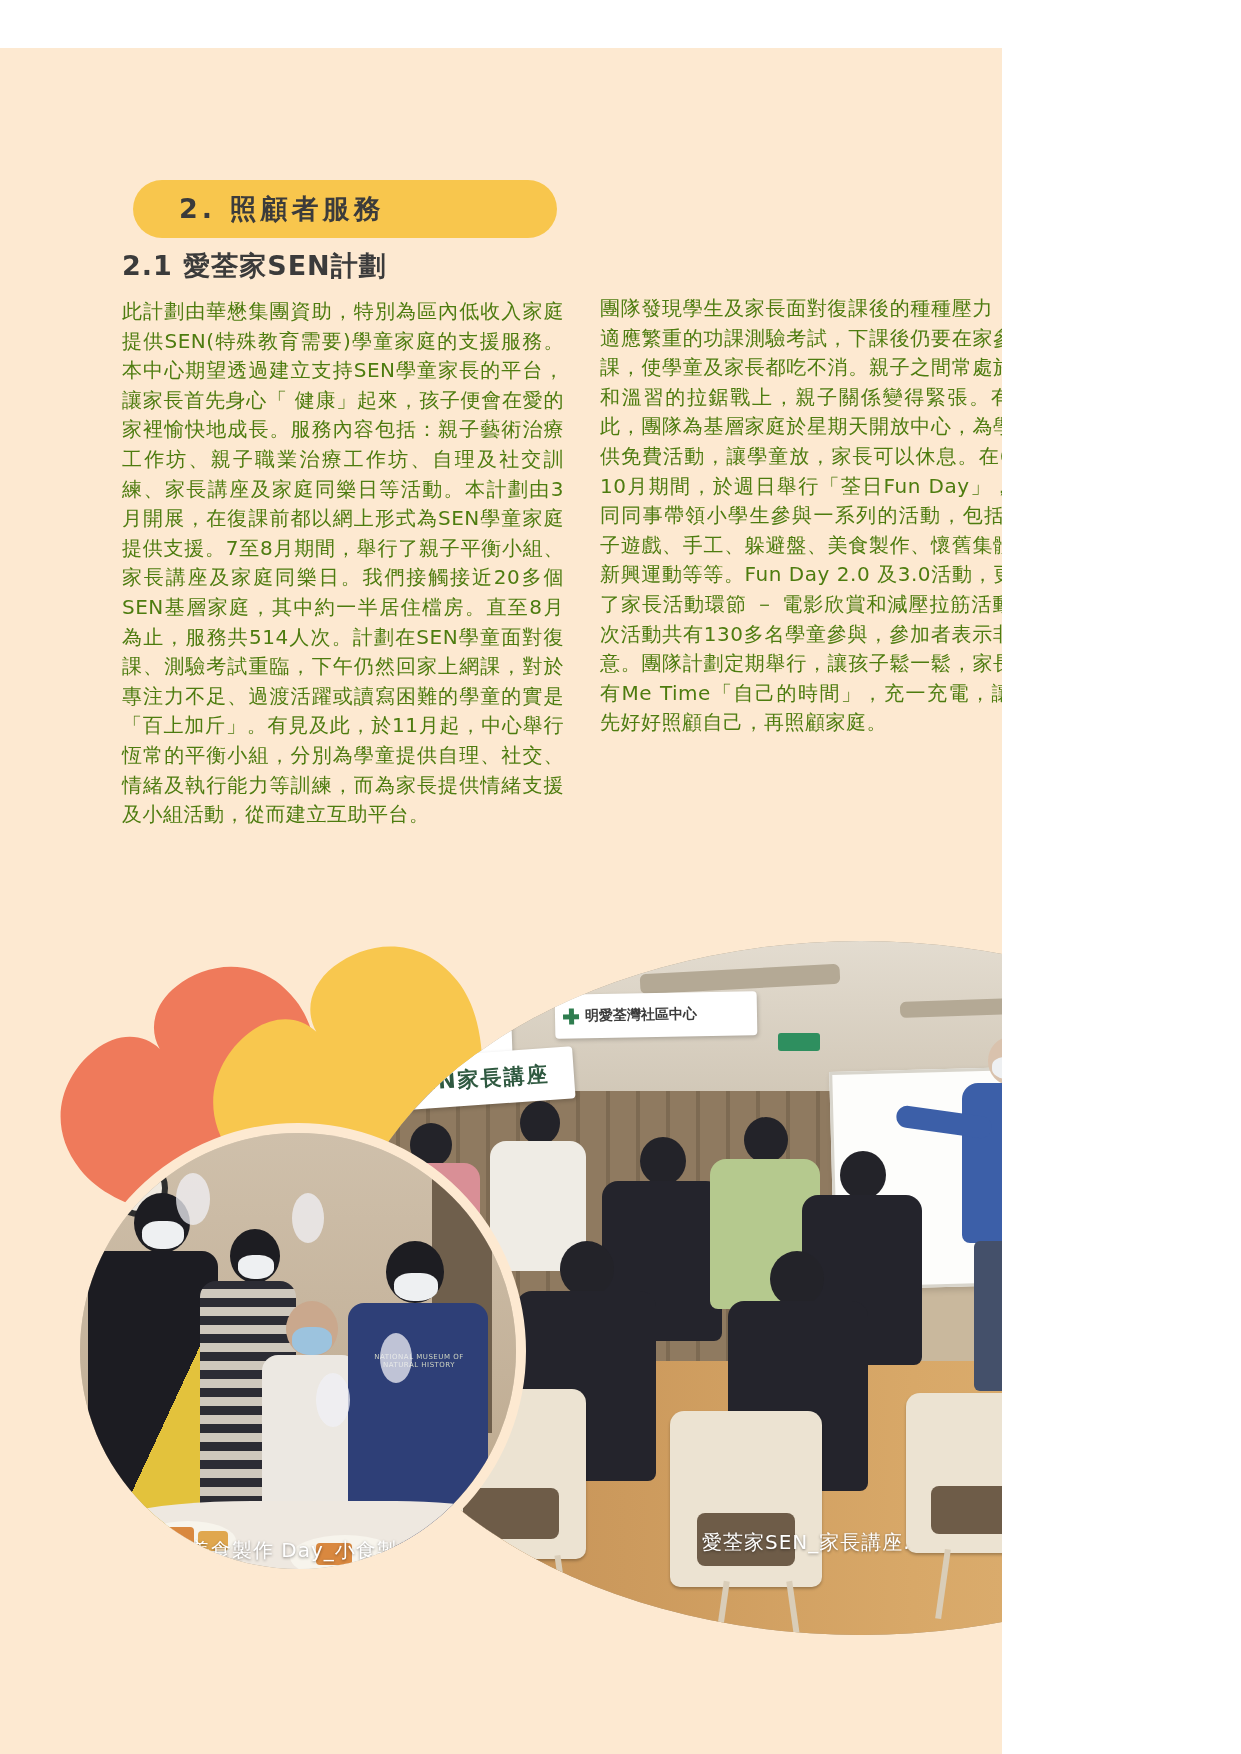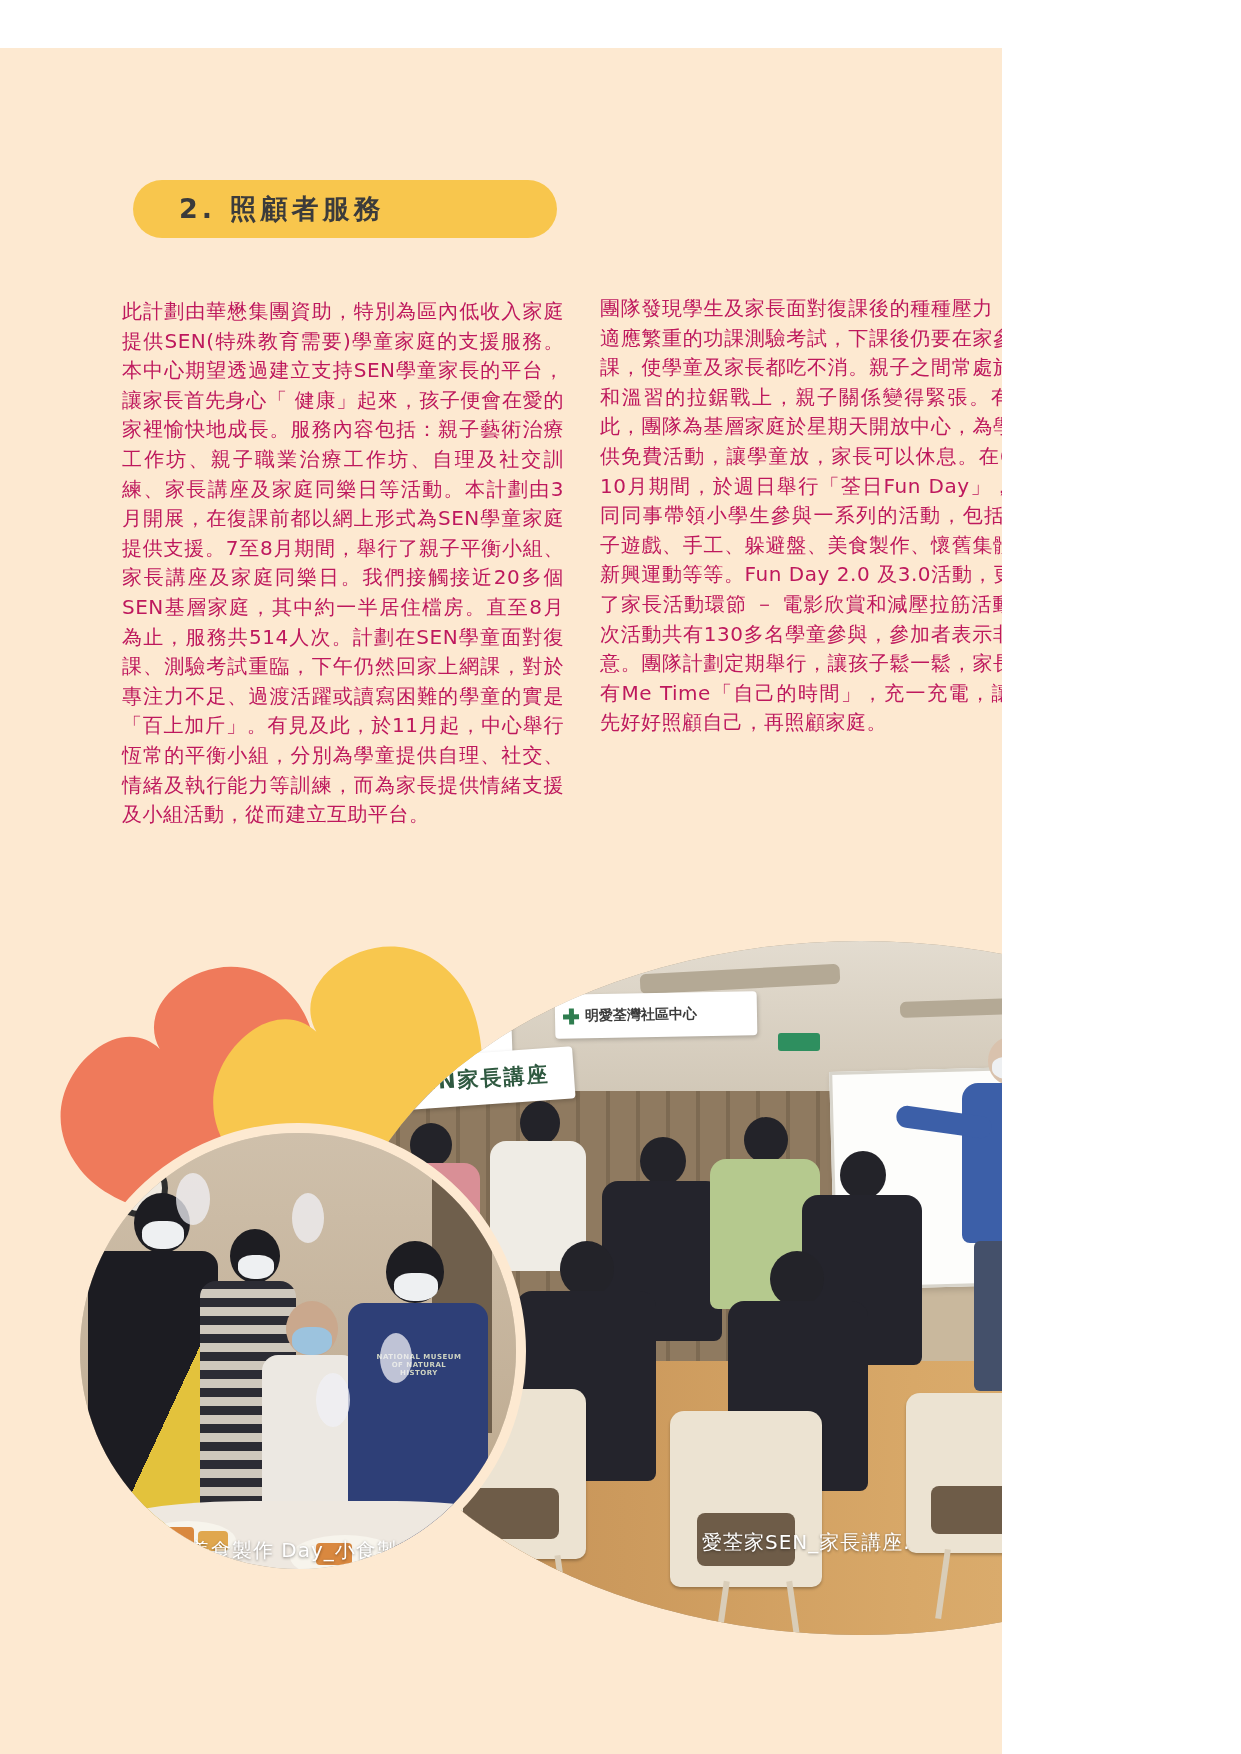--- a/index.html
+++ b/index.html
@@ -8,21 +8,21 @@
 
   
   .badge{position:absolute;left:133px;top:132px;width:424px;height:58px;background:#f8c64d;
          border-radius:29px;display:flex;align-items:center;}
   .badge span{padding-left:46px;font-size:27px;font-weight:bold;color:#3b3b3b;letter-spacing:4px;}
 
   
   .col-heading{position:absolute;font-size:27px;font-weight:bold;color:#3b3b3b;letter-spacing:1px;}
   #h-left{left:122px;top:200px;}
   #h-right{left:600px;top:200px;}
-  .col-body{position:absolute;font-size:20px;line-height:29.6px;color:#be185d;
+  .col-body{position:absolute;font-size:20px;line-height:29.6px;color:#4d7c0f;
             text-align:justify;text-justify:inter-character;letter-spacing:0.5px;}
   #b-left{left:122px;top:249px;width:442px;}
   #b-right{left:600px;top:246px;width:455px;}
 
   
   .heart{position:absolute;}
   #heart-coral{left:55px;top:928px;z-index:1;transform:rotate(-38deg);}
   #heart-yellow{left:208px;top:908px;z-index:2;transform:rotate(-38deg);}
 
   
@@ -77,21 +77,21 @@
                border:10px solid #fde9d1;box-sizing:border-box;overflow:hidden;background:#d8c9b4;z-index:4;}
   .snack-bg{position:absolute;left:0;top:0;width:100%;height:100%;
             background:linear-gradient(180deg,#cfc0ab 0%,#c4b29a 55%,#bba689 100%);}
   .doorway{position:absolute;left:352px;top:0;width:60px;height:300px;background:#6f5f4c;}
   .clock{position:absolute;left:30px;top:26px;width:46px;height:46px;border-radius:50%;
          background:#efe9df;border:6px solid #2e2e2e;}
   .stripes{background:repeating-linear-gradient(0deg,#2c2c34 0 9px,#cfc8bd 9px 18px) !important;}
   .apron{background:#ece8e2 !important;}
   .navy{background:#2e3f77 !important;}
   .blkyellow{background:linear-gradient(115deg,#1c1c22 60%,#e3c23c 60%) !important;}
-  .shirt-text{position:absolute;color:#cfd4c2;font-size:7px;font-weight:bold;text-align:center;
+  .shirt-text{position:absolute;color:#cfd4c2;font-size:7px;font-weight:normal;text-align:center;
               line-height:8px;letter-spacing:.5px;}
   .glove{position:absolute;border-radius:50%;background:rgba(240,240,245,.75);}
   .skin{background:#caa88d !important;}
   .bluemask{background:#9cc3de !important;}
   .table{position:absolute;left:-20px;top:368px;width:480px;height:110px;background:#eee8e0;
          border-radius:40% 30% 0 0;}
   .plate{position:absolute;background:#f7f4ec;border-radius:50%;}
   .toast{position:absolute;background:#d9883f;border-radius:4px;}
   #cap-snack{left:110px;top:404px;}
 
@@ -106,20 +106,21 @@
 </style>
 </head>
 <body>
 
 <div id="page">
 
   <div class="badge">
     <span>2. 照顧者服務</span>
   </div>
 
+  <div id="h-left" class="col-heading">2.1 愛荃家SEN計劃</div>
   <div id="b-left" class="col-body">此計劃由華懋集團資助，特別為區內低收入家庭提供SEN(特殊教育需要)學童家庭的支援服務。本中心期望透過建立支持SEN學童家長的平台，讓家長首先身心「 健康」起來，孩子便會在愛的家裡愉快地成長。服務內容包括：親子藝術治療工作坊、親子職業治療工作坊、自理及社交訓練、家長講座及家庭同樂日等活動。本計劃由3月開展，在復課前都以網上形式為SEN學童家庭提供支援。7至8月期間，舉行了親子平衡小組、家長講座及家庭同樂日。我們接觸接近20多個SEN基層家庭，其中約一半居住檔房。直至8月為止，服務共514人次。計劃在SEN學童面對復課、測驗考試重臨，下午仍然回家上網課，對於專注力不足、過渡活躍或讀寫困難的學童的實是「百上加斤」。有見及此，於11月起，中心舉行恆常的平衡小組，分別為學童提供自理、社交、情緒及執行能力等訓練，而為家長提供情緒支援及小組活動，從而建立互助平台。</div>
 
   <div id="b-right" class="col-body">團隊發現學生及家長面對復課後的種種壓力，學童適應繁重的功課測驗考試，下課後仍要在家參與網課，使學童及家長都吃不消。親子之間常處於功課和溫習的拉鋸戰上，親子關係變得緊張。有見及此，團隊為基層家庭於星期天開放中心，為學童提供免費活動，讓學童放，家長可以休息。在6月至10月期間，於週日舉行「荃日Fun Day」，由不同同事帶領小學生參與一系列的活動，包括： 電子遊戲、手工、躲避盤、美食製作、懷舊集體遊及新興運動等等。Fun Day 2.0 及3.0活動，更加插了家長活動環節 － 電影欣賞和減壓拉筋活動。三次活動共有130多名學童參與，參加者表示非常滿意。團隊計劃定期舉行，讓孩子鬆一鬆，家長可以有Me Time「自己的時間」，充一充電，讓家長先好好照顧自己，再照顧家庭。</div>
 
   <svg id="heart-coral" class="heart" width="330" height="300" viewBox="0 0 100 92">
     <path d="M50 91 C47 80 8 56 8 30 C8 12 22 4 34 4 C43 4 49 9 50 16 C51 9 57 4 66 4 C78 4 92 12 92 30 C92 56 53 80 50 91 Z" fill="#ef7a5b"></path>
   </svg>
   <svg id="heart-yellow" class="heart" width="342" height="312" viewBox="0 0 100 92">
     <path d="M50 91 C47 80 8 56 8 30 C8 12 22 4 34 4 C43 4 49 9 50 16 C51 9 57 4 66 4 C78 4 92 12 92 30 C92 56 53 80 50 91 Z" fill="#f8c74e"></path>
   </svg>

